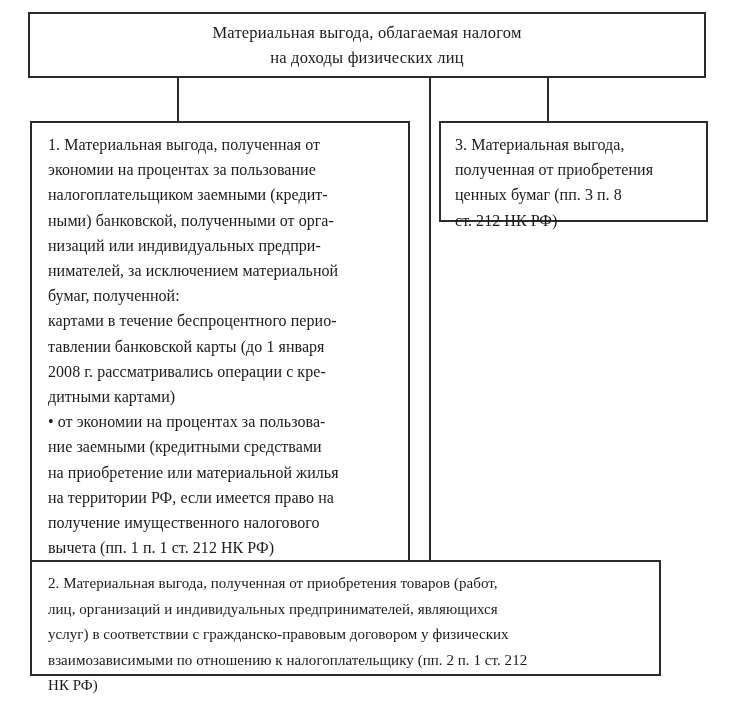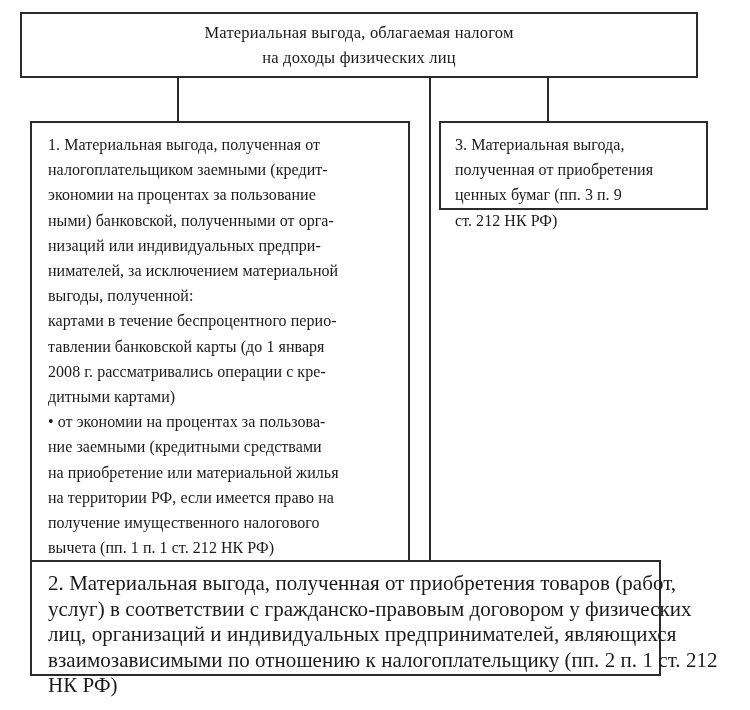--- a/index.html
+++ b/index.html
@@ -32,21 +32,21 @@
   
   .node {
     position: absolute;
     box-sizing: border-box;
     border: 2px solid #2b2b2b;
     background: #ffffff;
   }
 
   
   #node-title {
-    left: 20px;
+    left: 28px;
     top: 12px;
     width: 678px;
     height: 66px;
     display: flex;
     flex-direction: column;
     align-items: center;
     justify-content: center;
   }
   #node-title .tline {
     font-size: 16.5px;
@@ -62,21 +62,21 @@
     width: 380px;
     height: 500px;
     padding: 9px 30px 0 16px;
   }
 
   
   #node-three {
     left: 439px;
     top: 121px;
     width: 269px;
-    height: 89px;
+    height: 101px;
     padding: 9px 12px 0 14px;
   }
 
   
   #node-two {
     left: 30px;
     top: 560px;
     width: 631px;
     height: 116px;
     padding: 9px 14px 0 16px;
@@ -87,21 +87,21 @@
     font-size: 16px;
     line-height: 25.4px;
     margin: 0;
     letter-spacing: 0.05px;
   }
   #node-one .para,
   #node-three .para {
     line-height: 25.2px;
   }
   #node-two .para {
-    font-size: 21px;
+    font-size: 15px;
     line-height: 25.6px;
   }
   .para .ln { display: block; white-space: nowrap; }
 </style>
 </head>
 <body>
 
 <div id="diagram">
 
   <div class="node" id="node-title">
@@ -112,26 +112,26 @@
   <div class="connector v-line" style="left:177px; top:77px; height:45px;"></div>
 
   <div class="connector v-line" style="left:547px; top:77px; height:45px;"></div>
 
   <div class="connector v-line" style="left:429px; top:77px; height:484px;"></div>
 
   <div class="node" id="node-one">
 
     <p class="para">
       <span class="ln">1. Материальная выгода, полученная от</span>
+      <span class="ln">экономии на процентах за пользование</span>
       <span class="ln">налогоплательщиком заемными (кредит-</span>
-      <span class="ln">экономии на процентах за пользование</span>
       <span class="ln">ными) банковской, полученными от орга-</span>
       <span class="ln">низаций или индивидуальных предпри-</span>
       <span class="ln">нимателей, за исключением материальной</span>
-      <span class="ln">выгоды, полученной:</span>
+      <span class="ln">бумаг, полученной:</span>
     </p>
 
     <p class="para">
       <span class="ln">картами в течение беспроцентного перио-</span>
       <span class="ln">тавлении банковской карты (до 1 января</span>
       <span class="ln">2008 г. рассматривались операции с кре-</span>
       <span class="ln">дитными картами)</span>
     </p>
 
     <p class="para">
@@ -142,28 +142,28 @@
       <span class="ln">получение имущественного налогового</span>
       <span class="ln">вычета (пп. 1 п. 1 ст. 212 НК РФ)</span>
     </p>
 
   </div>
 
   <div class="node" id="node-three">
     <p class="para">
       <span class="ln">3. Материальная выгода,</span>
       <span class="ln">полученная от приобретения</span>
-      <span class="ln">ценных бумаг  (пп. 3 п. 9</span>
+      <span class="ln">ценных бумаг  (пп. 3 п. 8</span>
       <span class="ln">ст. 212 НК РФ)</span>
     </p>
   </div>
 
   <div class="node" id="node-two">
     <p class="para">
       <span class="ln">2. Материальная выгода, полученная от приобретения товаров (работ,</span>
+      <span class="ln">лиц, организаций и индивидуальных предпринимателей, являющихся</span>
       <span class="ln">услуг) в соответствии с гражданско-правовым договором у физических</span>
-      <span class="ln">лиц, организаций и индивидуальных предпринимателей, являющихся</span>
       <span class="ln">взаимозависимыми по отношению к налогоплательщику (пп. 2 п. 1 ст. 212</span>
       <span class="ln">НК РФ)</span>
     </p>
   </div>
 
 </div>
 
 </body></html>

